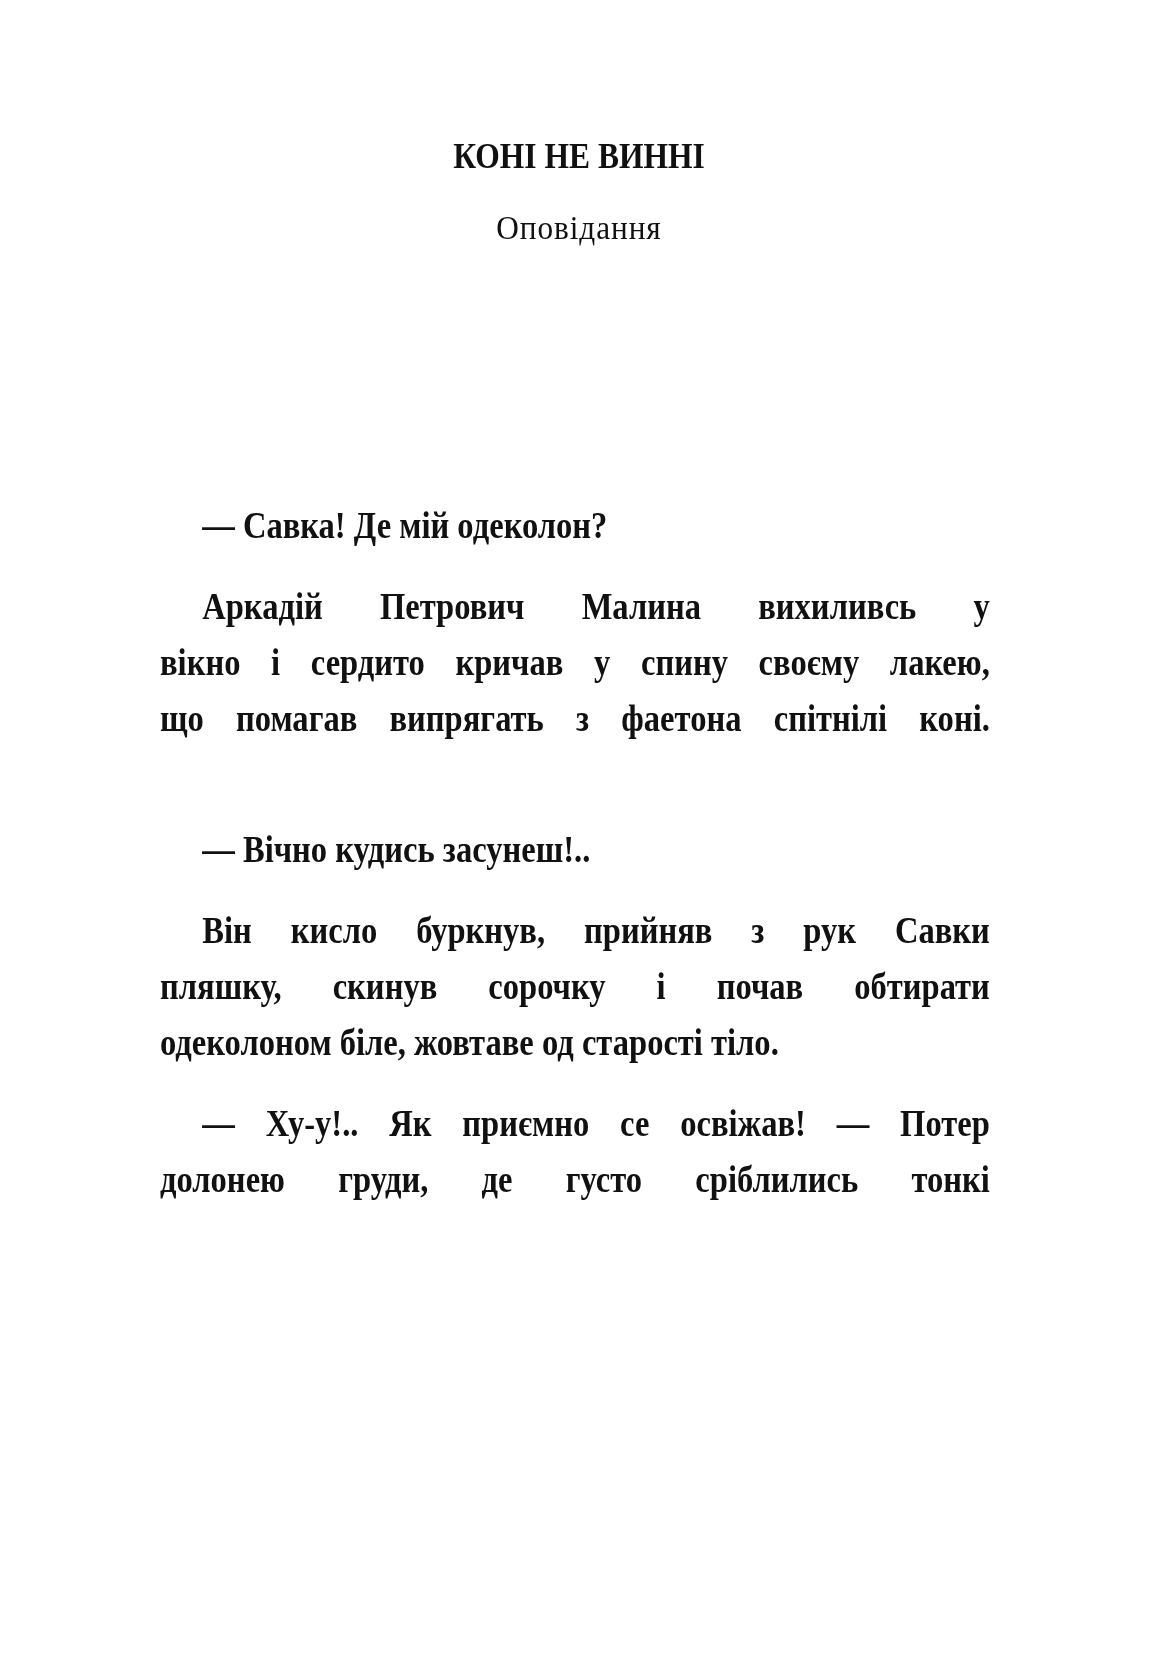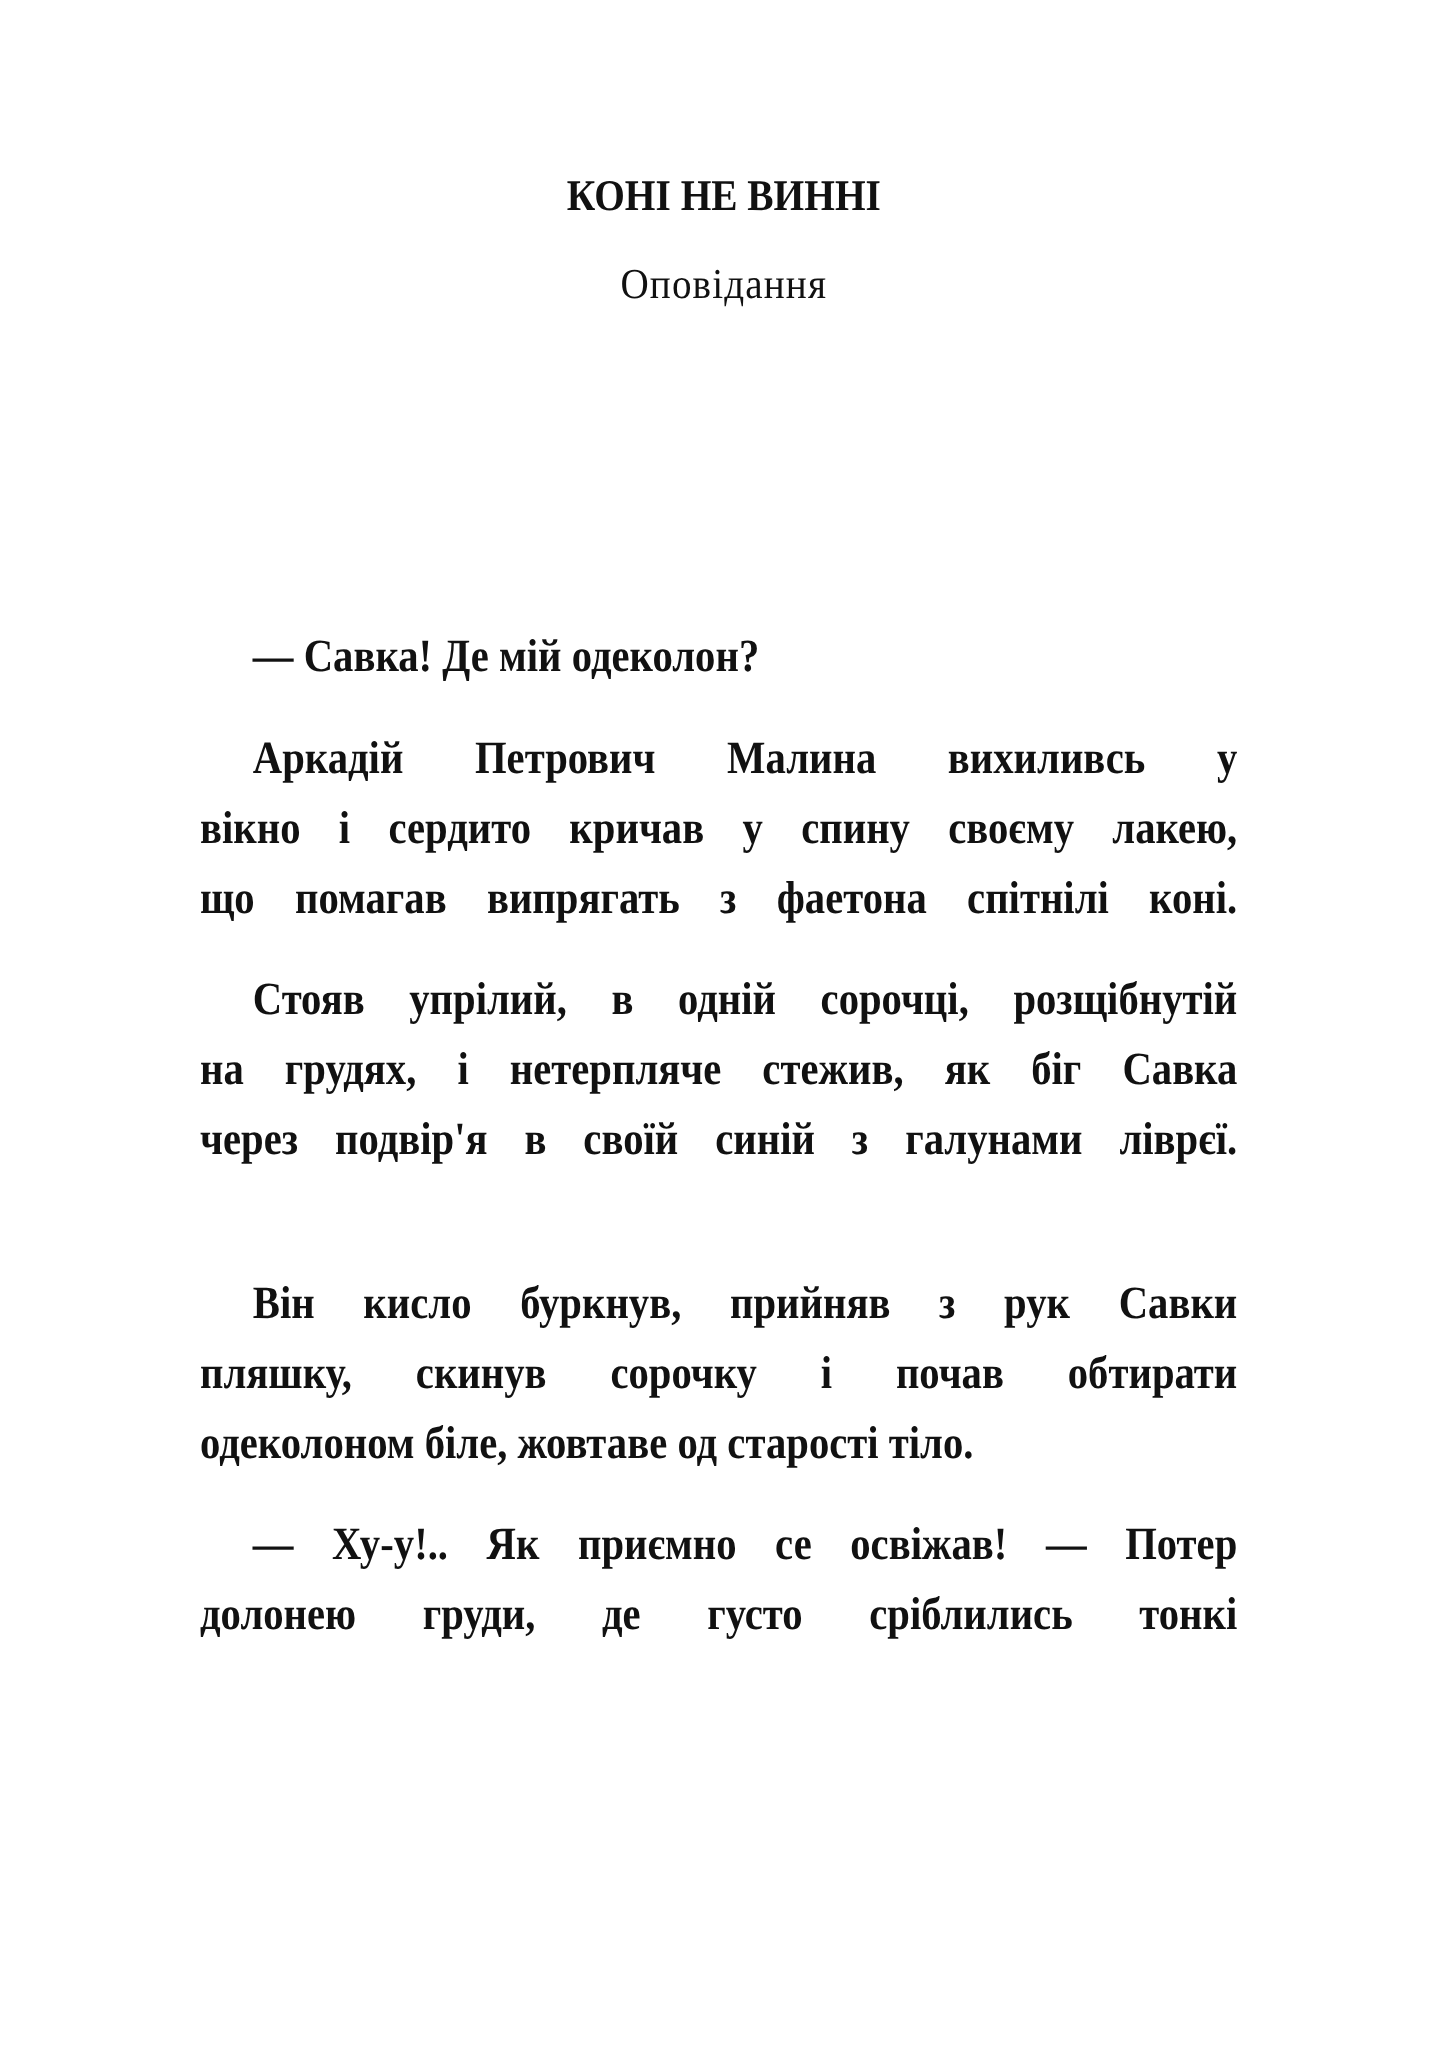--- a/index.html
+++ b/index.html
@@ -85,29 +85,27 @@
     </div>
     <div class="para-gap"></div>
 
     <div class="paragraph">
       <div class="line indent justify">Аркадій Петрович Малина вихиливсь у</div>
       <div class="line justify">вікно і сердито кричав у спину своєму лакею,</div>
       <div class="line justify">що помагав випрягать з фаетона спітнілі коні.</div>
     </div>
     <div class="para-gap"></div>
 
-    <div class="paragraph">
-      <div class="line indent justify">Стояв упрілий, в одній сорочці, розщібнутій</div>
-      <div class="line justify">на грудях, і нетерпляче стежив, як біг Савка</div>
-      <div class="line justify">через подвір'я в своїй синій з галунами ліврєї.</div>
-    </div>
     <div class="para-gap"></div>
 
     <div class="para-gap"></div>
 
+    <div class="paragraph">
+      <div class="line indent">— Вічно кудись засунеш!..</div>
+    </div>
     <div class="para-gap"></div>
 
     <div class="paragraph">
       <div class="line indent justify">Він кисло буркнув, прийняв з рук Савки</div>
       <div class="line justify">пляшку, скинув сорочку і почав обтирати</div>
       <div class="line">одеколоном біле, жовтаве од старості тіло.</div>
     </div>
     <div class="para-gap"></div>
 
     <div class="paragraph">

